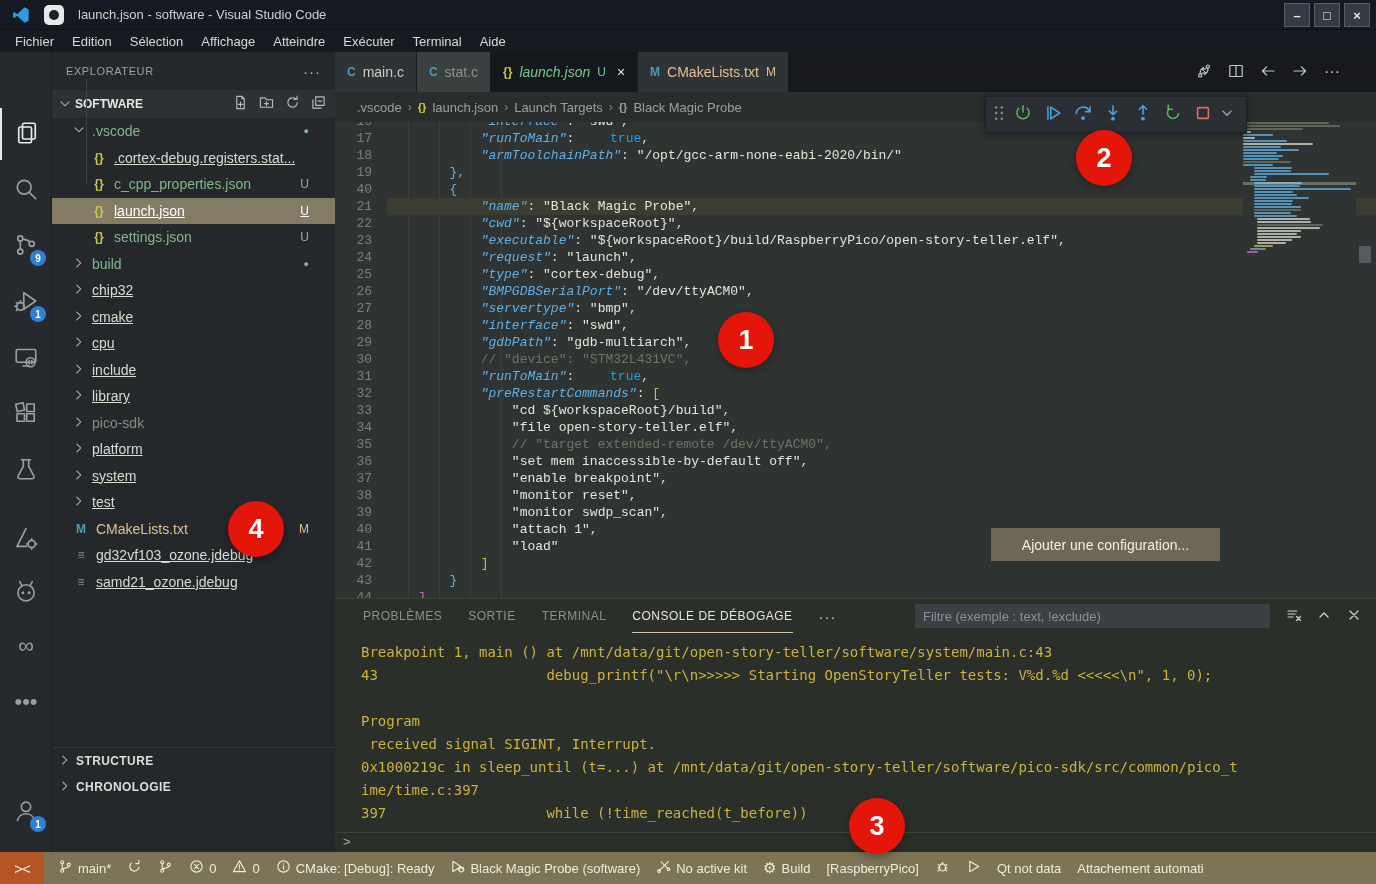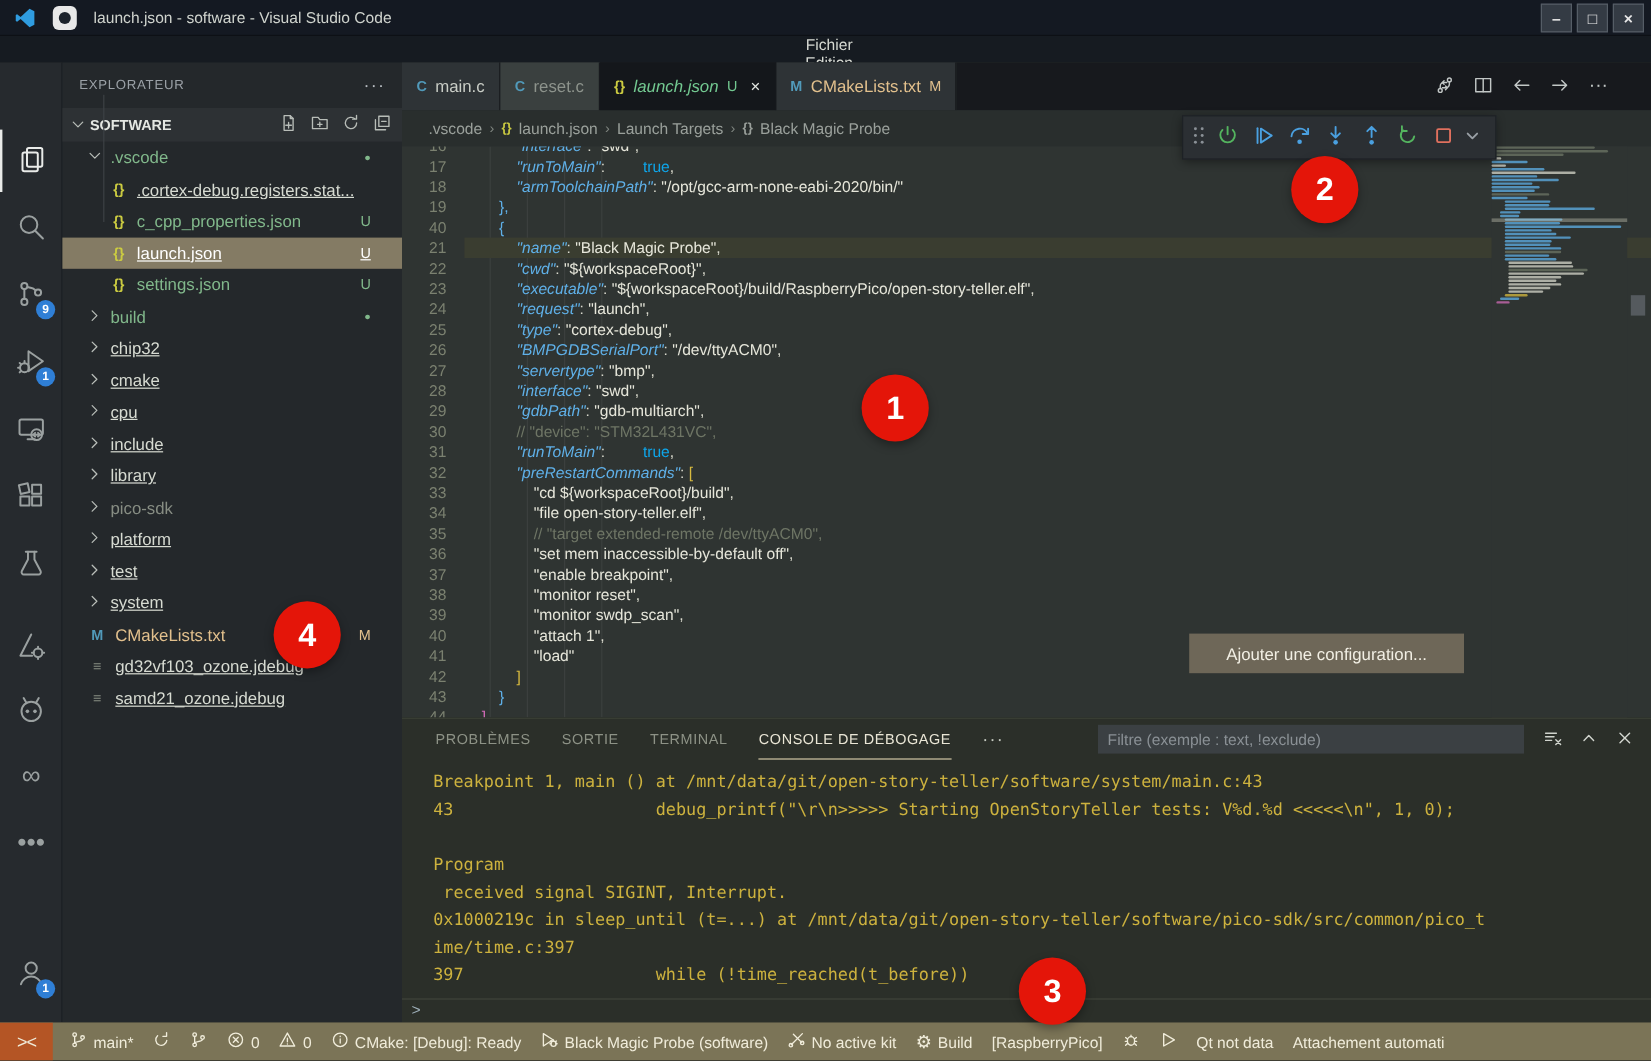--- a/index.html
+++ b/index.html
@@ -20,21 +20,21 @@
   .winicon { width:20px; height:20px; border-radius:5px; background:#e8e8e8; margin-left:14px;
              display:flex; align-items:center; justify-content:center; }
   .winicon i { width:10px; height:10px; border-radius:50%; background:#1c222b; display:block; }
   .titletext { margin-left:14px; color:#cfd3cd; font-size:13px; }
   .wincontrols { position:absolute; right:6px; top:3px; display:flex; gap:4px; }
   .wbtn { width:26px; height:24px; background:#343b44; border:1px solid #555d66; color:#e8e8e8;
           display:flex; align-items:center; justify-content:center; font-size:13px; font-weight:bold; }
 
   
   .menubar { position:absolute; left:0; top:30px; width:1376px; height:22px; background:#161b21;
-             display:flex; align-items:center; padding-left:6px;flex-direction:column; }
+             display:flex; align-items:center; padding-left:6px; }
   .menu-item { padding:0 9px; color:#d6d9d2; font-size:13px; cursor:default; }
 
   
   .activitybar { position:absolute; left:0; top:52px; width:52px; height:800px; background:#262a2e;
                  border-right:1px solid #1c2023; }
   .act-item { position:absolute; left:0; width:52px; height:52px; display:flex; align-items:center;
               justify-content:center; color:#9aa0a0; }
   .act-item svg { width:24px; height:24px; stroke-width:1.1; }
   .act-item.active { color:#e9ebe9; border-left:2px solid #e9ebe9; }
   .act-item .ticon { font-size:22px; font-weight:normal; }
@@ -82,21 +82,21 @@
   .tab .closex { font-size:14px; color:#e4e7e2; margin-left:4px; }
   .editor-actions { position:absolute; right:14px; top:8px; display:flex; gap:16px; color:#c2c7c6;
                     align-items:center; height:24px; }
   .editor-actions .ticon { font-size:16px; font-weight:normal; }
   .breadcrumbs { position:absolute; left:0; top:40px; width:1041px; height:30px; background:#292e2d;
                  display:flex; align-items:center; padding-left:22px; color:#9aa09b; font-size:13px; gap:6px; }
   .breadcrumbs .sep { color:#7e847f; font-size:12px; }
   .breadcrumbs .bicon { font-weight:bold; font-size:11px; }
 
   .codewrap { position:absolute; left:0; top:70px; width:1041px; height:476px; overflow:hidden; }
-  .codelines { position:relative; margin-top:-9px; font-family:Liberation Sans, sans-serif;
+  .codelines { position:relative; margin-top:-9px; font-family:Liberation Mono, monospace;
                font-size:13px; line-height:17px; }
   .crow { display:flex; height:17px; white-space:pre; }
   .crow .ln { flex:0 0 52px; text-align:right; padding-right:15px; color:#7b8170; }
   .crow .ctext { flex:1; }
   .crow.cur .ctext { background:#3a3d30; }
   .tk-k { color:#5fb0e8; font-style:italic; }
   .tk-s { color:#e6e6da; }
   .tk-p { color:#d8d8cc; }
   .tk-b { color:#0ea5e9;margin-left:28px; }
   .tk-c { color:#6e7565; }
@@ -374,54 +374,68 @@
         <div class="tree-row" style="padding-left: 20px;">
           <span class="twist"><svg viewBox="0 0 16 16" style="width: 14px; height: 14px;">
               <path d="M5.5 3.5L10 8l-4.5 4.5"></path>
             </svg></span>
           <span class="lbl c-white">platform</span>
         </div>
         <div class="tree-row" style="padding-left: 20px;">
           <span class="twist"><svg viewBox="0 0 16 16" style="width: 14px; height: 14px;">
               <path d="M5.5 3.5L10 8l-4.5 4.5"></path>
             </svg></span>
+          <span class="lbl c-white">system</span>
+        </div>
+        <div class="tree-row" style="padding-left: 20px;">
+          <span class="twist"><svg viewBox="0 0 16 16" style="width: 14px; height: 14px;">
+              <path d="M5.5 3.5L10 8l-4.5 4.5"></path>
+            </svg></span>
           <span class="lbl c-white">test</span>
-        </div>
-        <div class="tree-row" style="padding-left: 20px;">
-          <span class="twist"><svg viewBox="0 0 16 16" style="width: 14px; height: 14px;">
-              <path d="M5.5 3.5L10 8l-4.5 4.5"></path>
-            </svg></span>
-          <span class="lbl c-white">system</span>
         </div>
         <div class="tree-row" style="padding-left: 20px;">
           <span class="ficon c-blue">M</span>
           <span class="lbl c-orange">CMakeLists.txt</span>
           <span class="tbadge c-orange">M</span>
         </div>
         <div class="tree-row" style="padding-left: 20px;">
           <span class="ficon c-dim">≡</span>
           <span class="lbl c-white">gd32vf103_ozone.jdebug</span>
         </div>
         <div class="tree-row" style="padding-left: 20px;">
           <span class="ficon c-dim">≡</span>
           <span class="lbl c-white">samd21_ozone.jdebug</span>
         </div>
       </div>
     <div class="guide"></div>
+    <div class="side-bottom">
+        <div class="bsec">
+          <span><svg viewBox="0 0 16 16" style="width: 14px; height: 14px;">
+              <path d="M5.5 3.5L10 8l-4.5 4.5"></path>
+            </svg></span>
+          <span>STRUCTURE</span>
+        </div>
+        <div class="bsec">
+          <span><svg viewBox="0 0 16 16" style="width: 14px; height: 14px;">
+              <path d="M5.5 3.5L10 8l-4.5 4.5"></path>
+            </svg></span>
+          <span>CHRONOLOGIE</span>
+        </div>
+      </div>
   </div>
 
   <div class="editor">
     <div class="tabstrip">
         <div class="tab">
           <span class="ficon c-blue">C</span>
           <span class="tlabel">main.c</span>
         </div>
         <div class="tab dim">
           <span class="ficon c-blue">C</span>
-          <span class="tlabel">reset.c</span>
+          <span class="tlabel">stat.c</span>
         </div>
         <div class="tab active">
           <span class="ficon c-yellow">{}</span>
           <span class="tlabel">launch.json</span>
           <span class="mod">U</span>
           <span class="closex">×</span>
         </div>
         <div class="tab cmake-tab">
           <span class="ficon c-blue">M</span>
           <span class="tlabel">CMakeLists.txt</span>

